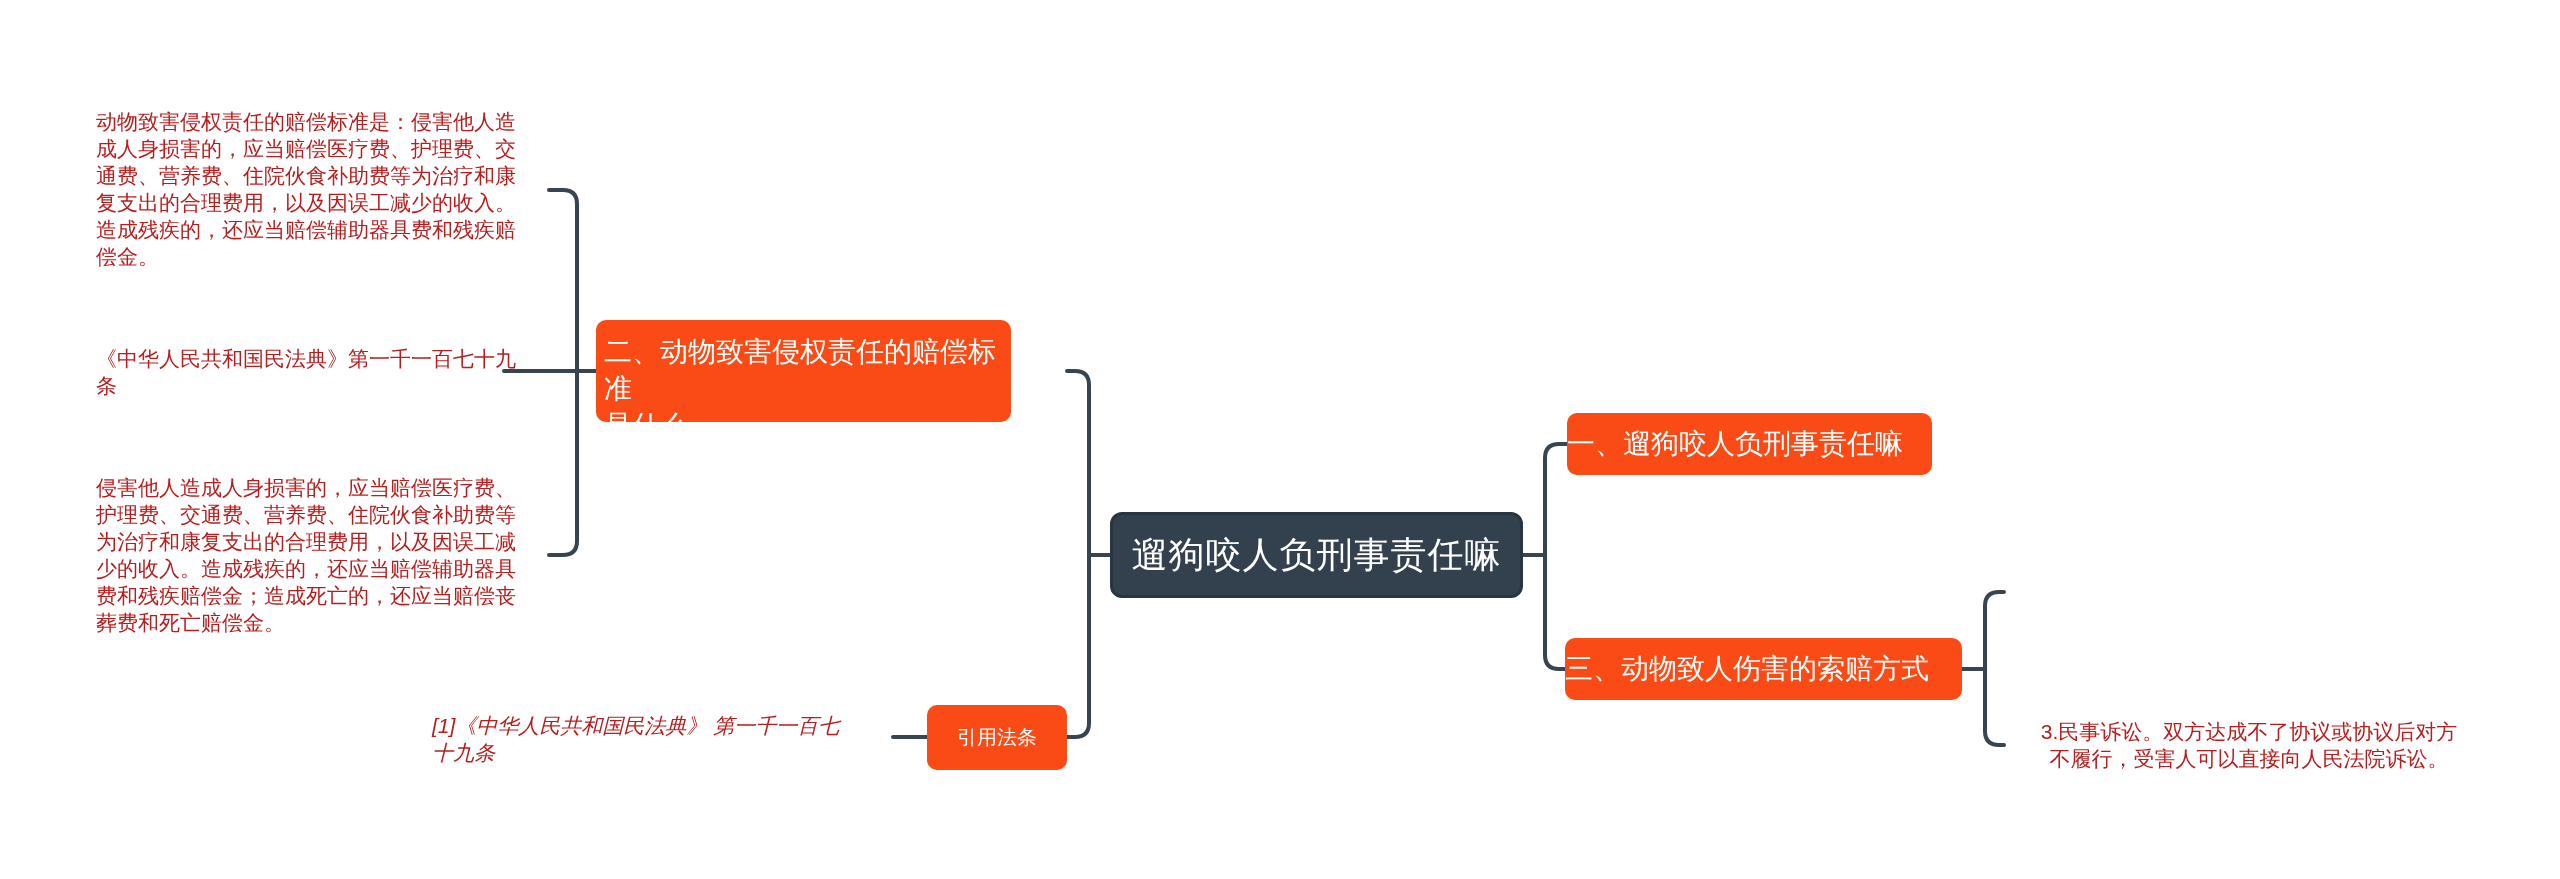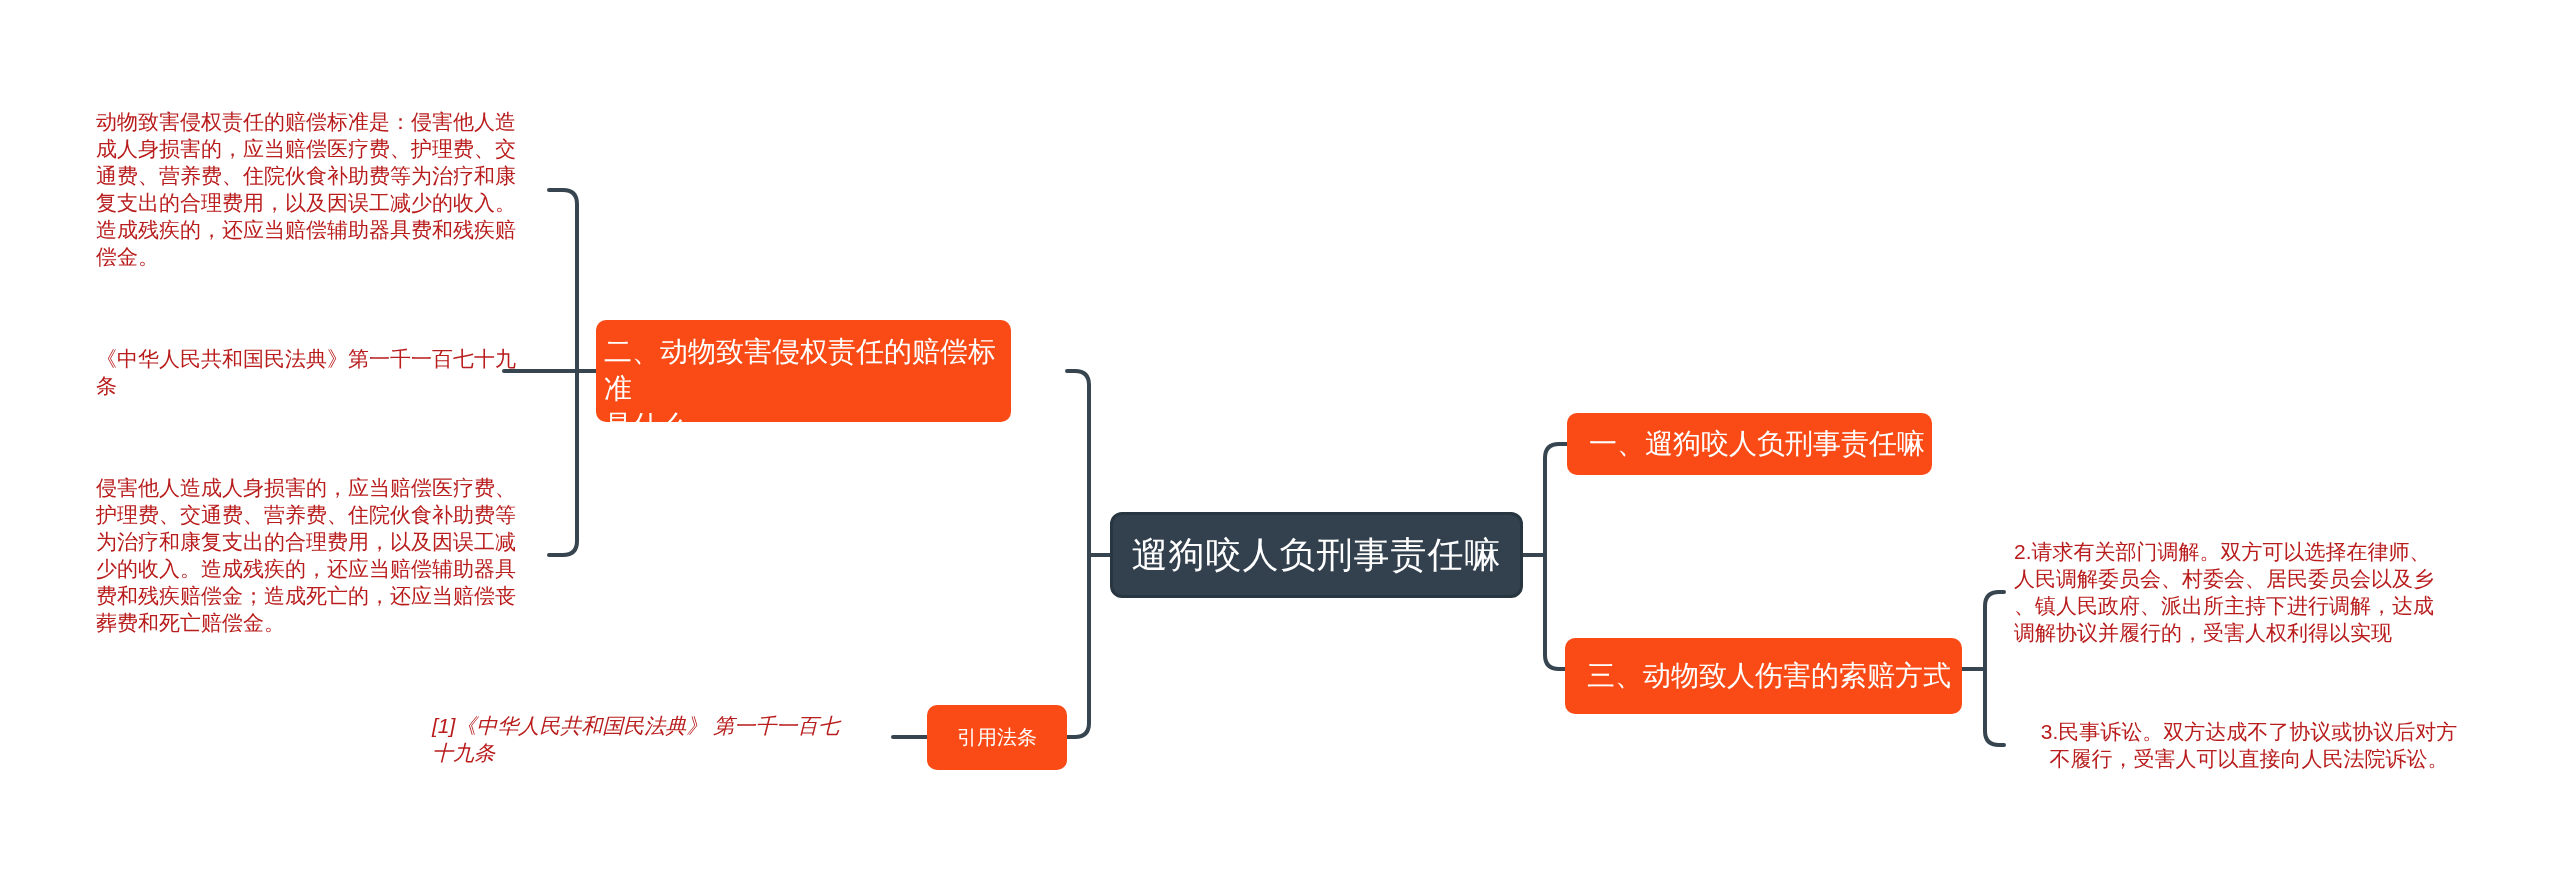--- a/index.html
+++ b/index.html
@@ -37,21 +37,20 @@
     background: #fa4b16;
     border-radius: 10px;
     white-space: pre-line;
   }
   .node-branch {
     font-size: 28px;
   }
   .node-oneline {
     display: flex;
     align-items: center;
-    padding-left: 22px;
   }
   .node-central {
     display: flex;
     align-items: center;
     justify-content: center;
     background: #33414e;
     border: 3px solid #283641;
     border-radius: 12px;
     font-size: 36px;
     letter-spacing: 1px;
@@ -65,21 +64,21 @@
   
   #note-standard   { left: 96px;  top: 108px; width: 480px; }
   #note-law        { left: 96px;  top: 345px; width: 480px; }
   #note-comp       { left: 96px;  top: 474px; width: 480px; }
   #note-reference  { left: 432px; top: 712px; width: 480px; font-style: italic; }
   #note-mediation  { left: 2014px; top: 538px; width: 470px; }
   #note-litigation { left: 2014px; top: 718px; width: 470px; text-align: center; }
 
   #node-branch2 { left: 596px;  top: 320px; width: 415px; height: 102px; padding: 13px 8px; line-height: 37px; }
   #node-branch1 { left: 1567px; top: 413px; width: 365px; height: 62px; }
-  #node-branch3 { left: 1565px; top: 638px; width: 397px; height: 76px; }
+  #node-branch3 { left: 1565px; top: 638px; width: 397px; height: 62px; }
   #node-cite    { left: 927px;  top: 705px; width: 140px; height: 65px; }
   #node-central { left: 1110px; top: 512px; width: 413px; height: 86px; border-radius: 12px; }
 </style>
 </head>
 <body>
 
 <div class="canvas">
 
   <svg class="connectors" viewBox="0 0 2560 879" xmlns="http://www.w3.org/2000/svg">
 
@@ -109,24 +108,20 @@
 条</div>
   <div class="note" id="note-comp">侵害他人造成人身损害的，应当赔偿医疗费、
 护理费、交通费、营养费、住院伙食补助费等
 为治疗和康复支出的合理费用，以及因误工减
 少的收入。造成残疾的，还应当赔偿辅助器具
 费和残疾赔偿金；造成死亡的，还应当赔偿丧
 葬费和死亡赔偿金。</div>
   <div class="note" id="note-reference">[1]《中华人民共和国民法典》 第一千一百七
 十九条</div>
 
-  <div class="note" id="note-mediation">2.请求有关部门调解。双方可以选择在律师、
-人民调解委员会、村委会、居民委员会以及乡
-、镇人民政府、派出所主持下进行调解，达成
-调解协议并履行的，受害人权利得以实现</div>
   <div class="note" id="note-litigation">3.民事诉讼。双方达成不了协议或协议后对方
 不履行，受害人可以直接向人民法院诉讼。</div>
 
   <div class="node node-branch" id="node-branch2">二、动物致害侵权责任的赔偿标准
 是什么</div>
   <div class="node node-central" id="node-central">遛狗咬人负刑事责任嘛</div>
   <div class="node node-branch node-oneline" id="node-branch1">一、遛狗咬人负刑事责任嘛</div>
   <div class="node node-branch node-oneline" id="node-branch3">三、动物致人伤害的索赔方式</div>
   <div class="node node-cite" id="node-cite">引用法条</div>
 

